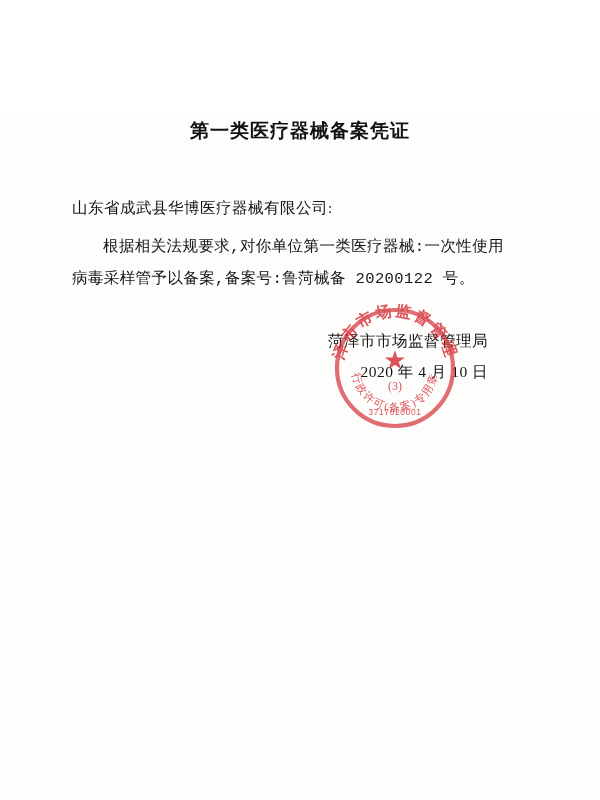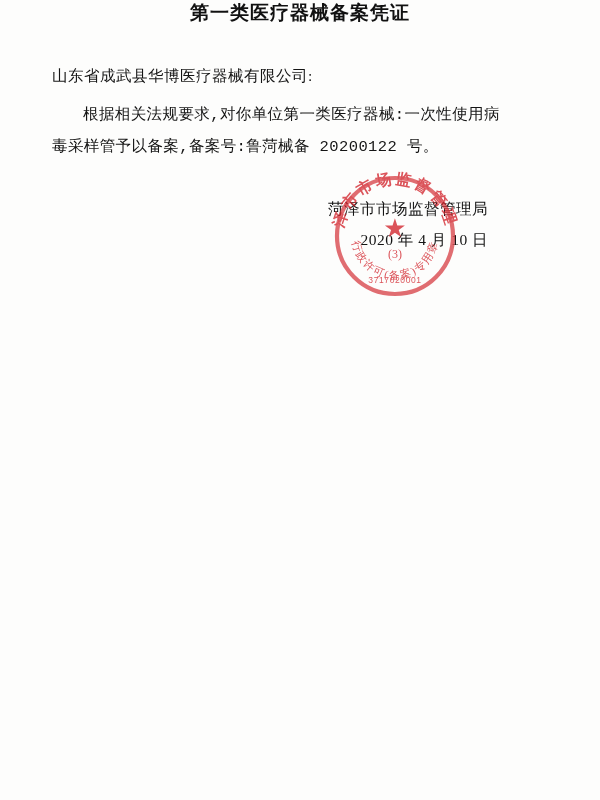--- a/index.html
+++ b/index.html
@@ -18,25 +18,26 @@
     position: relative;
     width: 600px;
     height: 800px;
     background: #fdfdfc;
   }
   .doc-title {
     text-align: center;
     font-size: 19px;
     font-weight: bold;
     letter-spacing: 1px;
+    margin-top: 118px;
     color: #111;
   }
   .body-block {
-    margin-top: 34px;
-    padding: 0 92px 0 52px;
+    margin-top: 48px;
+    padding: 0 92px 0 72px;
     font-size: 15.5px;
     line-height: 2.05;
     color: #141414;
   }
   .addressee {
     letter-spacing: 0.5px;
   }
   .para {
     margin-top: 8px;
     text-indent: 2em;

